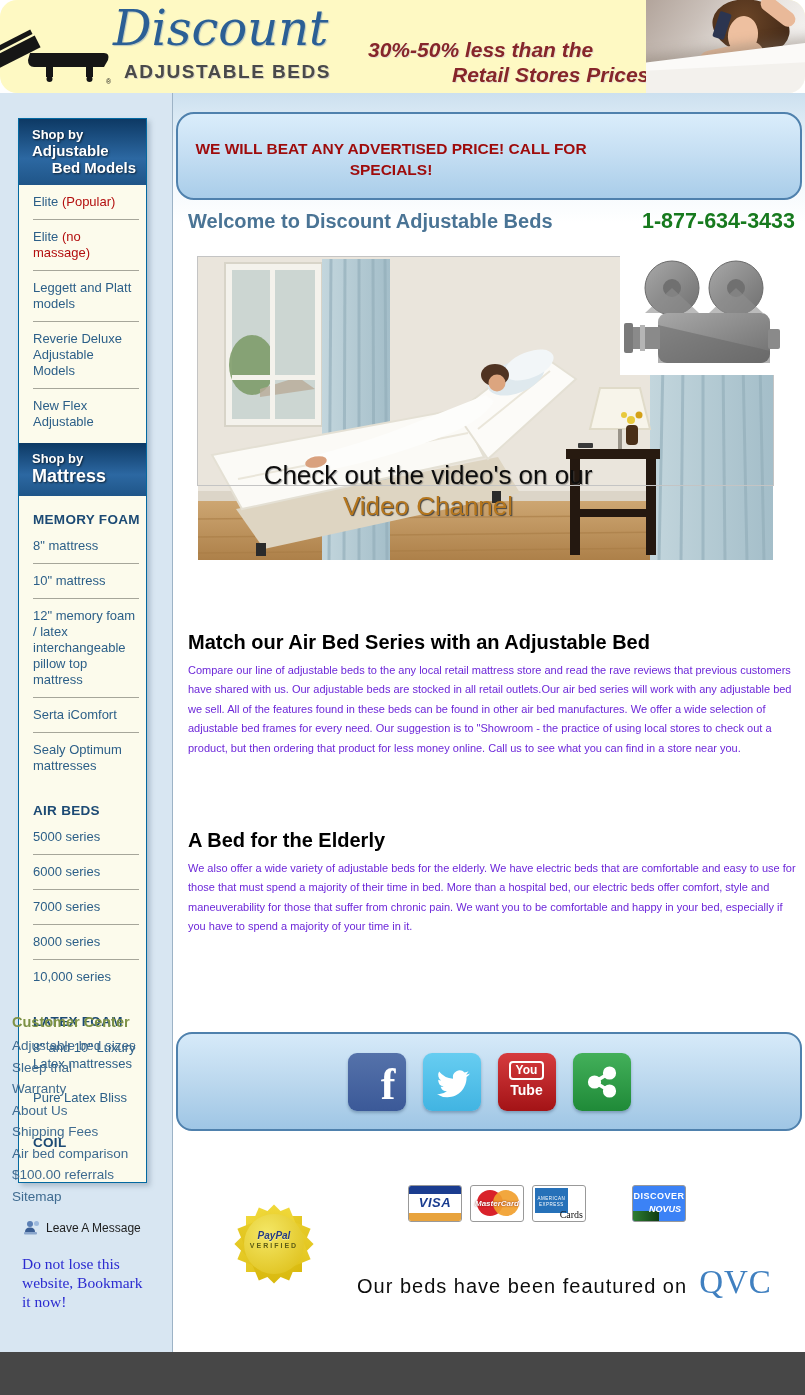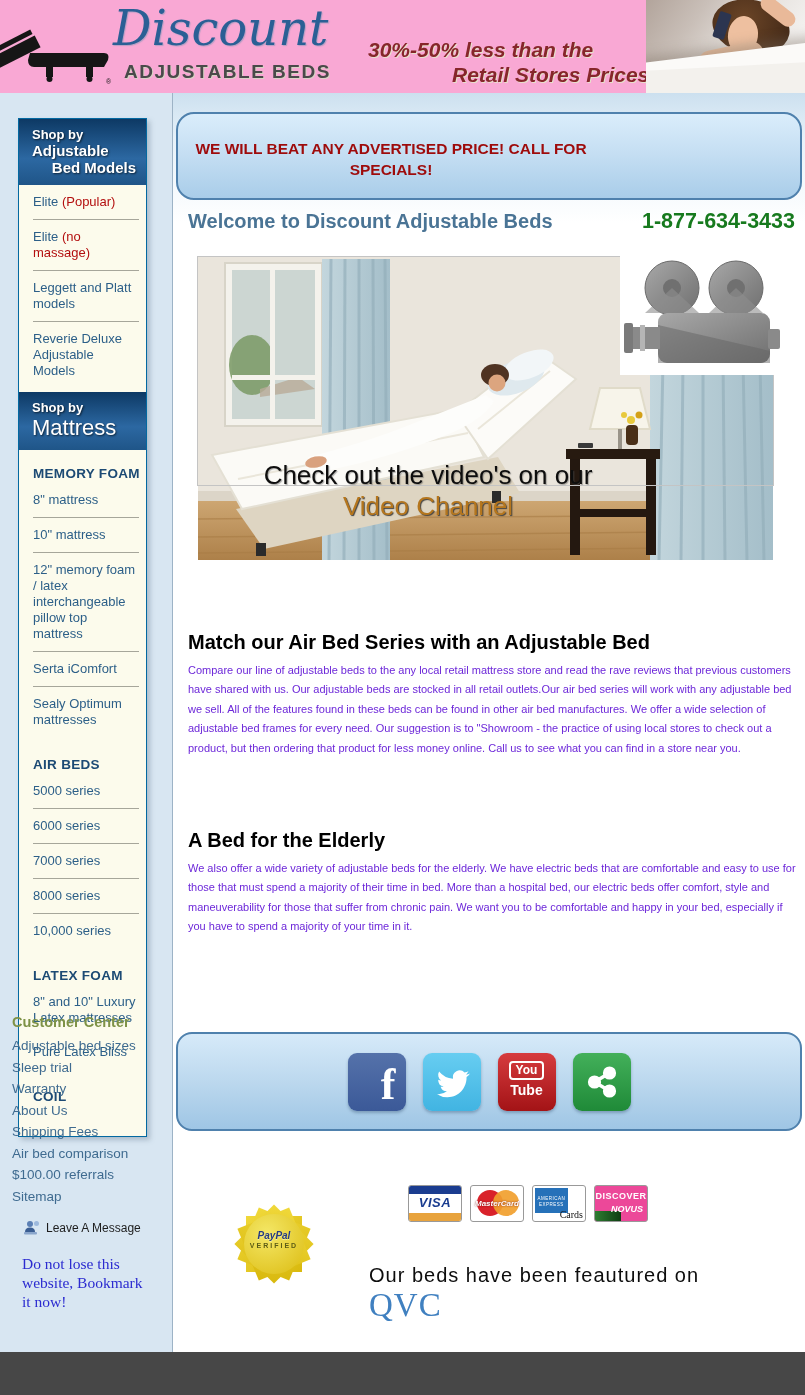--- a/index.html
+++ b/index.html
@@ -1,21 +1,21 @@
 <!DOCTYPE html>
 <html><head>
 <meta charset="utf-8">
 <title>Discount Adjustable Beds</title>
 <style>
   html,body{margin:0;padding:0;}
   body{font-family:"Liberation Sans",sans-serif;background:#fff;}
   #page{position:relative;width:805px;height:1395px;overflow:hidden;background:#fff;}
 
   
-  .header{position:absolute;left:0;top:0;width:805px;height:93px;background:#f9a8d4;overflow:hidden;}
+  .header{position:absolute;left:0;top:0;width:805px;height:93px;background:#fef9c3;overflow:hidden;border-radius:17px;}
   .bed-logo{position:absolute;left:0;top:20px;width:115px;height:70px;}
   .brand-script{position:absolute;left:113px;top:0px;font-family:"DejaVu Serif",serif;font-style:italic;font-size:48px;color:#2b5f95;text-shadow:1px 1px 1px rgba(120,150,180,.5);}
   .brand-sub{position:absolute;left:124px;top:61px;font-size:19px;font-weight:bold;letter-spacing:1.5px;color:#4a4a4a;text-shadow:1px 1px 0 #d8d4c4;}
   .tagline1{position:absolute;left:368px;top:38px;font-size:21px;font-weight:bold;font-style:italic;color:#86262a;text-shadow:1px 1px 0 #e6e0cc;}
   .tagline2{position:absolute;left:452px;top:63px;font-size:21px;font-weight:bold;font-style:italic;color:#86262a;text-shadow:1px 1px 0 #e6e0cc;}
   .hero-photo{position:absolute;left:646px;top:0;width:159px;height:93px;background:linear-gradient(125deg,#b2a49b 0%,#c9bfb8 28%,#e8e4e0 58%,#fdfdfd 100%);overflow:hidden;}
   .hp{position:absolute;}
   .hp-hair{left:66px;top:0px;width:78px;height:54px;border-radius:50%;background:radial-gradient(circle at 40% 40%,#6b4527,#3c2414);transform:rotate(12deg);}
   .hp-armup{left:112px;top:4px;width:40px;height:15px;border-radius:8px;background:#e9b999;transform:rotate(38deg);}
   .hp-face{left:82px;top:16px;width:30px;height:38px;border-radius:50%;background:#eec0a0;transform:rotate(8deg);}
@@ -27,21 +27,21 @@
   
   .sidebar-col{position:absolute;left:0;top:93px;width:172px;height:1259px;background:#d8e6f2;border-right:1px solid #9db3c6;}
   .main-col{position:absolute;left:173px;top:93px;width:632px;height:1259px;background:linear-gradient(180deg,#cce0ef 0,#e6f1f9 45px,#ffffff 130px);}
 
   
   .menu-box{position:absolute;left:18px;top:118px;width:127px;background:#fcfbec;border:1px solid #0369a1;box-shadow:3px 3px 5px rgba(90,110,130,.35);}
   .m-head{background:linear-gradient(180deg,#0d3964 0%,#2c68a2 60%,#1f5588 100%);color:#fff;padding:8px 10px 9px 13px;text-shadow:1px 1px 2px rgba(0,0,0,.65);}
   .m-head .t1{display:block;font-size:13px;font-weight:bold;}
   .m-head .t2{display:block;font-size:15px;font-weight:bold;}
   .m-head .t3{display:block;font-size:15px;font-weight:bold;text-align:right;}
-  .m-head .t2big{display:block;font-size:22px;font-weight:normal;}
+  .m-head .t2big{display:block;font-size:18px;font-weight:bold;}
   .m-list{list-style:none;margin:0;padding:0 0 4px 0;}
   .m-item{font-size:13px;line-height:16px;color:#2c5f88;margin:0 7px 0 14px;padding:9px 0;cursor:pointer;}
   .sep .m-item{border-bottom:1px solid #a6a69a;}
   .sep .m-item:last-child{border-bottom:none;}
   .m-item .accent{color:#b30f0f;}
   .m-sec-head{font-size:13.5px;font-weight:bold;color:#1c4a74;letter-spacing:.3px;padding:16px 0 2px 14px;}
   .menu-pad-bottom{height:30px;}
 
   
   .customer{position:absolute;left:12px;top:1014px;width:152px;}
@@ -93,26 +93,26 @@
   .cards{position:absolute;left:408px;top:1185px;display:flex;gap:8px;}
   .card{width:52px;height:35px;border-radius:3px;border:1px solid #999;position:relative;overflow:hidden;background:#fff;}
   .c-visa .top{position:absolute;left:0;top:0;width:100%;height:8px;background:#1a3c8f;}
   .c-visa .bot{position:absolute;left:0;bottom:0;width:100%;height:8px;background:#e8a33d;}
   .c-visa .lbl{position:absolute;left:0;top:9px;width:100%;text-align:center;font-size:13px;font-weight:bold;font-style:italic;color:#1a3c8f;letter-spacing:.5px;}
   .c-mc .circ-r{position:absolute;left:6px;top:4px;width:26px;height:26px;border-radius:50%;background:#d9222a;}
   .c-mc .circ-o{position:absolute;left:22px;top:4px;width:26px;height:26px;border-radius:50%;background:#f1a02e;opacity:.92;}
   .c-mc .lbl{position:absolute;left:0;top:13px;width:100%;text-align:center;font-size:8px;font-weight:bold;font-style:italic;color:#fff;text-shadow:0 0 2px #7a1010;}
   .c-amex .blue{position:absolute;left:2px;top:2px;width:33px;height:25px;background:#2671b9;color:#fff;font-size:4.5px;line-height:5.5px;text-align:center;padding-top:8px;box-sizing:border-box;letter-spacing:.5px;}
   .c-amex .lbl{position:absolute;right:2px;bottom:1px;font-family:"Liberation Serif",serif;font-size:10px;color:#111;}
-  .c-disc{background:#ec4899;}
+  .c-disc{background:#3b82f6;margin-left:38px;}
   .c-disc .lbl{position:absolute;left:0;top:5px;width:100%;text-align:center;font-size:9px;font-weight:bold;color:#fff;letter-spacing:.5px;}
   .c-disc .lbl2{position:absolute;right:4px;top:18px;font-size:9px;font-weight:bold;color:#fff;font-style:italic;}
   .c-disc .green{position:absolute;left:0;bottom:0;width:26px;height:10px;background:linear-gradient(90deg,#2e7d32,#0f3d12);}
 
-  .featured{position:absolute;left:357px;top:1264px;display:flex;align-items:baseline;flex-direction:column;}
+  .featured{position:absolute;left:357px;top:1264px;display:flex;align-items:baseline;}
   .featured .txt{font-size:20px;color:#0d0d0d;letter-spacing:1px;}
   .featured .qvc{font-family:"Liberation Serif",serif;font-size:33px;color:#4080c0;letter-spacing:1px;margin-left:12px;}
 
   .footer{position:absolute;left:0;top:1352px;width:805px;height:43px;background:#474747;}
 </style>
 </head>
 <body>
 
 <div id="page">
 
@@ -156,20 +156,21 @@
     <ul class="m-list sep">
 
         <li class="m-item"><span>Elite </span><span class="accent">(Popular)</span></li>
 
         <li class="m-item"><span>Elite </span><span class="accent">(no massage)</span></li>
 
         <li class="m-item"><span>Leggett and Platt models</span><span class="accent"></span></li>
 
         <li class="m-item"><span>Reverie Deluxe Adjustable Models</span><span class="accent"></span></li>
 
+        <li class="m-item"><span>New Flex Adjustable</span><span class="accent"></span></li>
       </ul>
     <div class="m-head">
       <span class="t1">Shop by</span>
       <span class="t2big">Mattress</span>
     </div>
     <div class="m-sec-head">MEMORY FOAM</div>
     <ul class="m-list sep">
 
     <li class="m-item">8" mattress</li>
         <li class="m-item">10" mattress</li>

